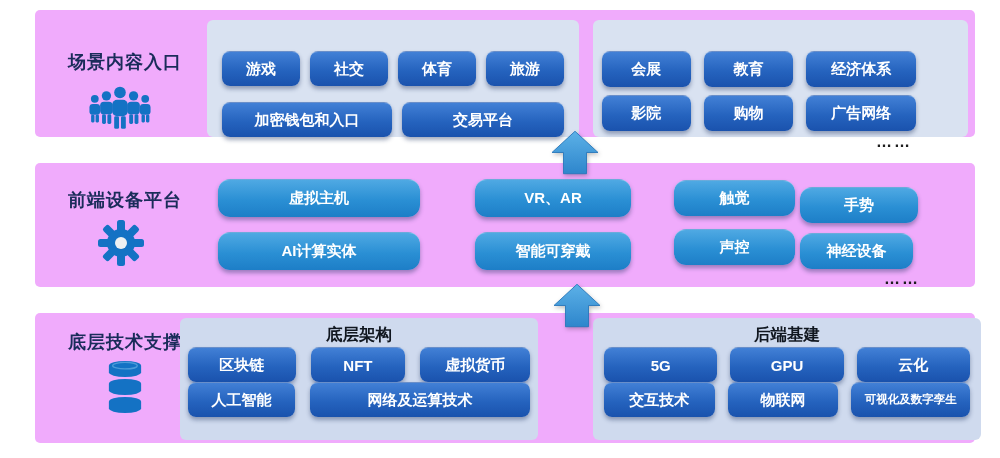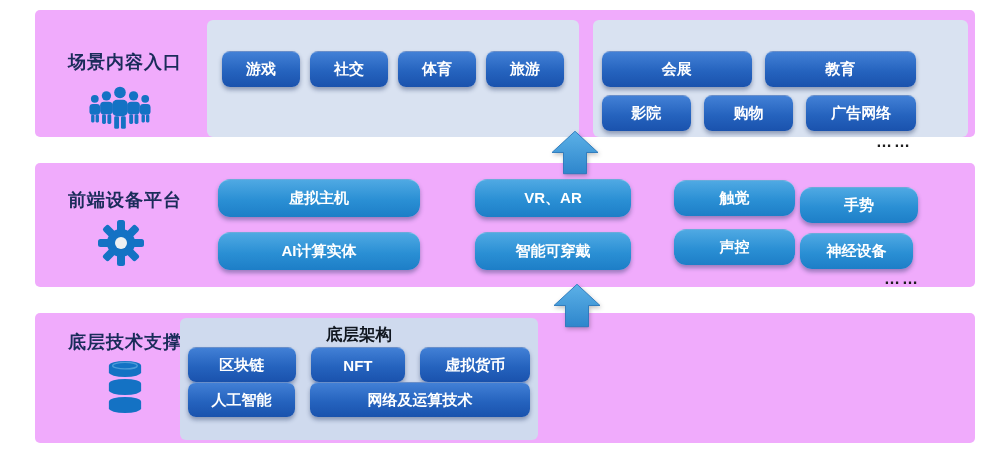--- a/index.html
+++ b/index.html
@@ -75,26 +75,31 @@
       </svg>
     </div>
 
     <div class="panel top-panel" id="p1l">
       <div class="prow">
         <div class="btn dark" style="flex:1">游戏</div>
         <div class="btn dark" style="flex:1">社交</div>
         <div class="btn dark" style="flex:1">体育</div>
         <div class="btn dark" style="flex:1">旅游</div>
       </div>
+      <div class="prow">
+        <div class="btn dark" style="flex:1.05">加密钱包和入口</div>
+        <div class="btn dark" style="flex:1">交易平台</div>
+      </div>
     </div>
 
     <div class="panel top-panel" id="p1r">
       <div class="prow">
         <div class="btn dark" style="flex:0.85">会展</div>
         <div class="btn dark" style="flex:0.86">教育</div>
+        <div class="btn dark" style="flex:1.05">经济体系</div>
       </div>
       <div class="prow">
         <div class="btn dark" style="flex:0.85">影院</div>
         <div class="btn dark" style="flex:0.86">购物</div>
         <div class="btn dark" style="flex:1.05">广告网络</div>
       </div>
     </div>
   </div>
   <div class="ellipsis" style="left:876px;top:133px;">……</div>
 
@@ -171,15 +176,28 @@
         <div class="btn dark" style="flex:1">区块链</div>
         <div class="btn dark" style="flex:0.88">NFT</div>
         <div class="btn dark" style="flex:1.02">虚拟货币</div>
       </div>
       <div class="prow r2">
         <div class="btn dark" style="flex:1">人工智能</div>
         <div class="btn dark" style="flex:2.05">网络及运算技术</div>
       </div>
     </div>
 
+    <div class="panel bot-panel" id="p3r">
+      <div class="ptitle">后端基建</div>
+      <div class="prow r1">
+        <div class="btn dark" style="flex:1">5G</div>
+        <div class="btn dark" style="flex:1">GPU</div>
+        <div class="btn dark" style="flex:1">云化</div>
+      </div>
+      <div class="prow r2">
+        <div class="btn dark" style="flex:1">交互技术</div>
+        <div class="btn dark" style="flex:1">物联网</div>
+        <div class="btn dark small-text" style="flex:1">可视化及数字孪生</div>
+      </div>
+    </div>
   </div>
 
 </div>
 
 </body></html>

